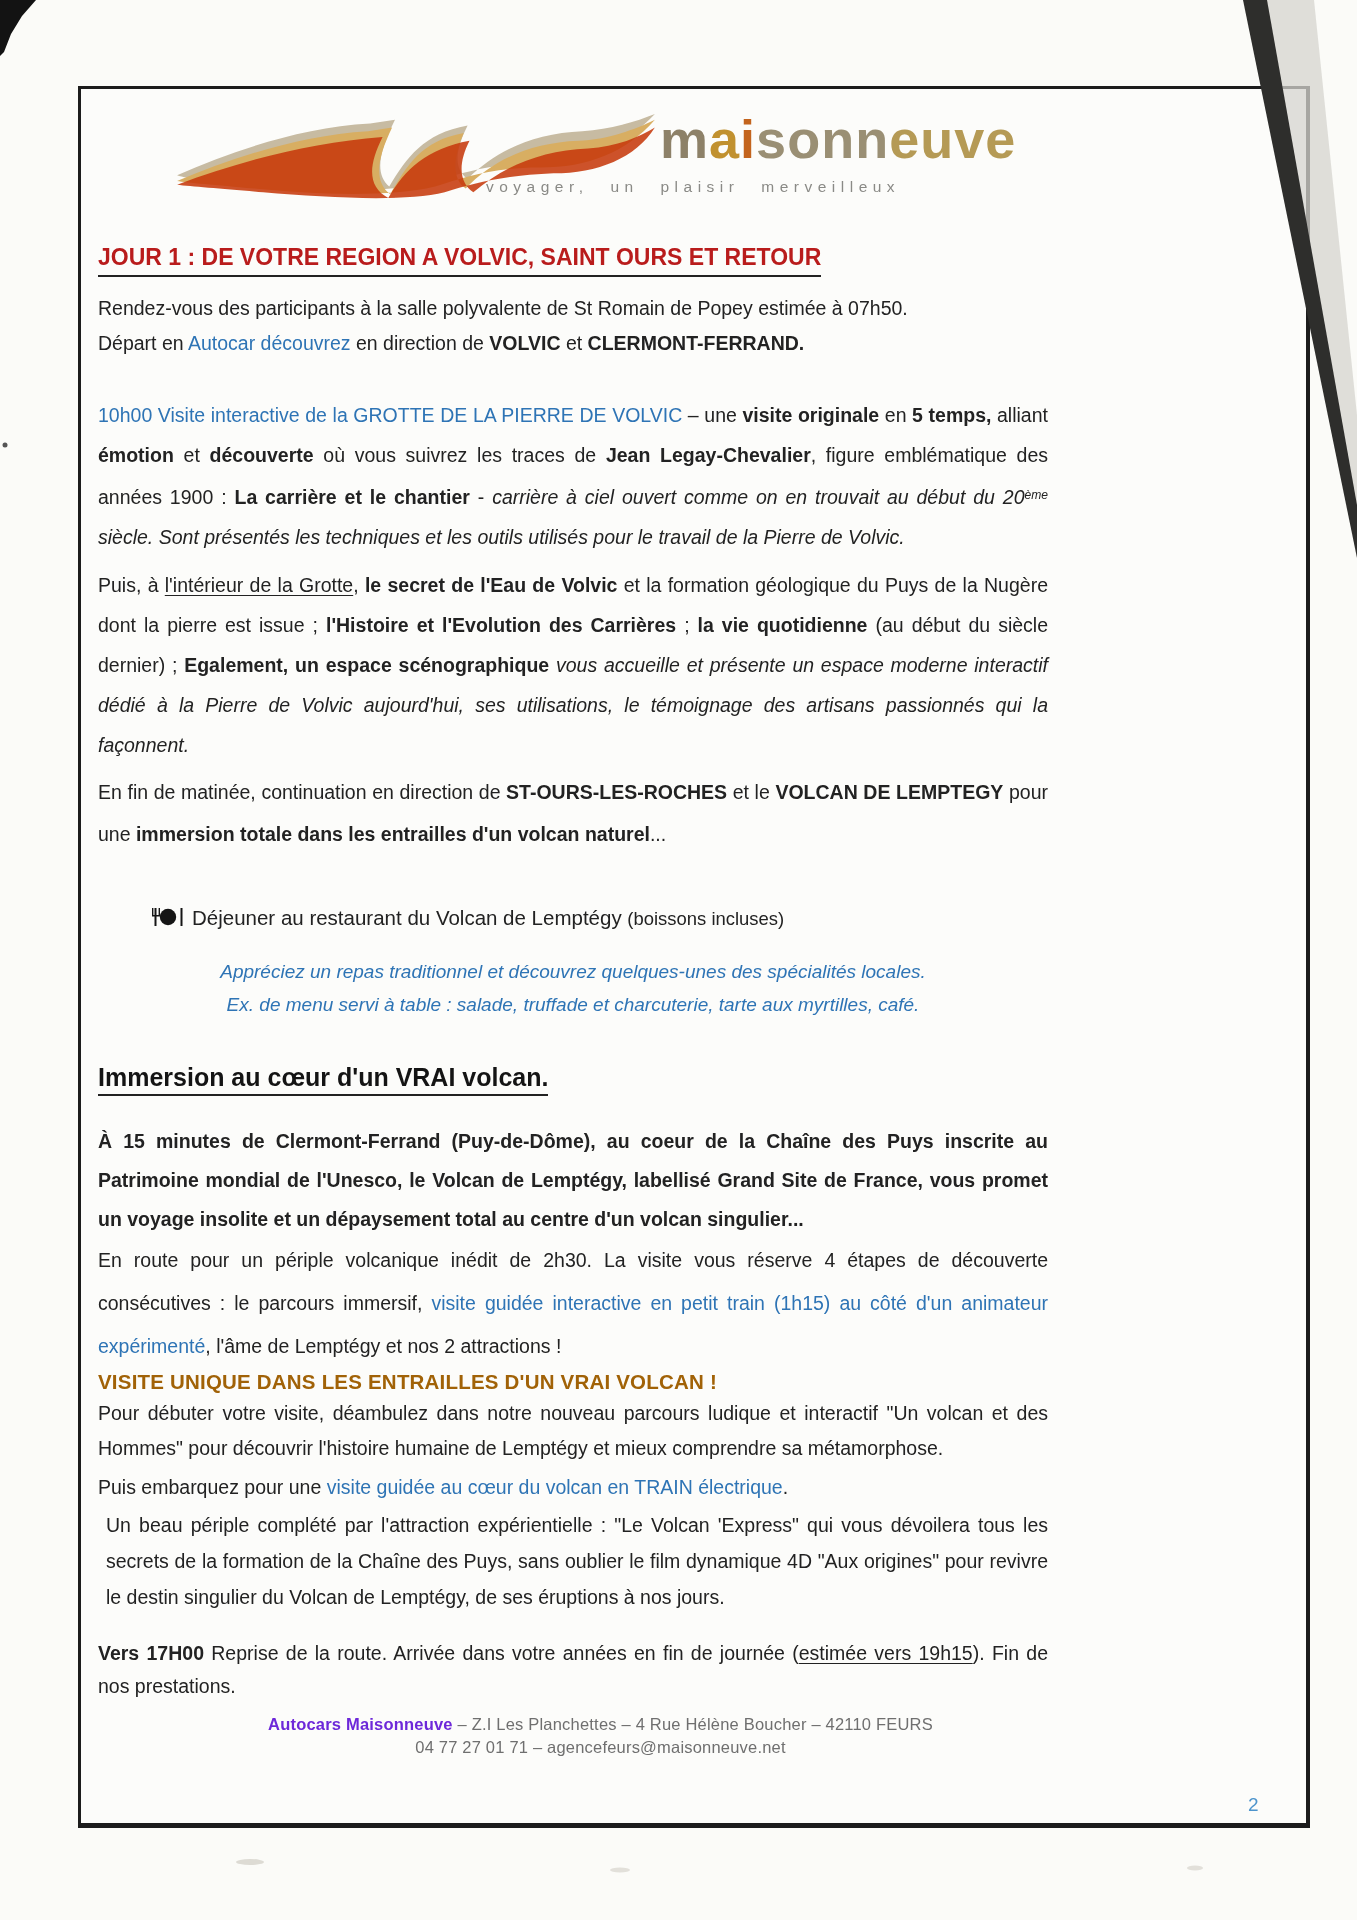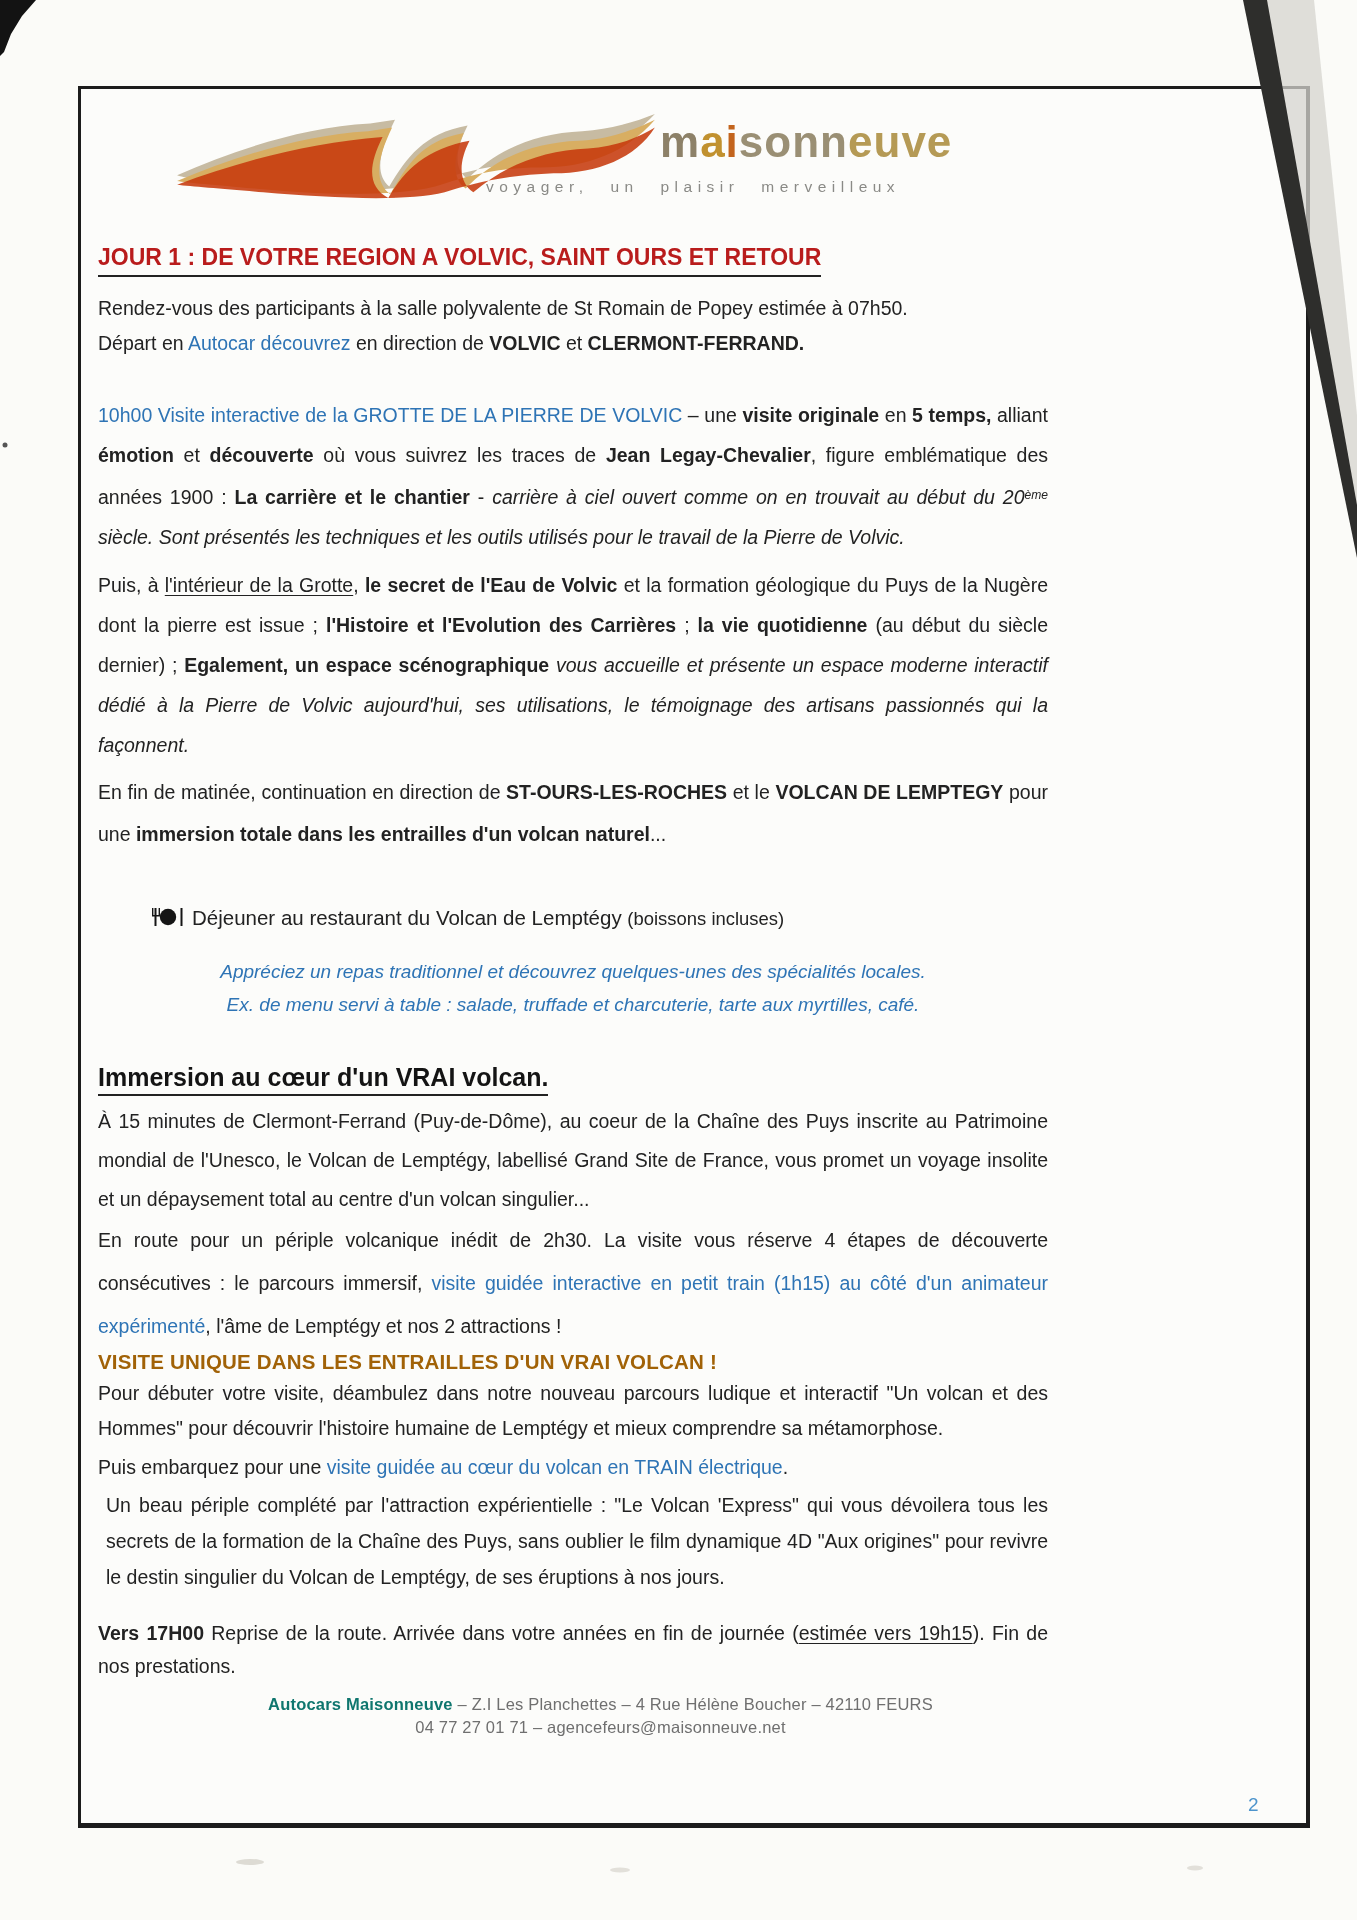--- a/index.html
+++ b/index.html
@@ -12,50 +12,50 @@
   .page{position:absolute;inset:0;}
   .frame{
     position:absolute;left:78px;top:86px;width:1232px;height:1742px;
     border:3px solid #1c1c1c;border-right-width:4px;border-bottom-width:5px;
     background:#fcfcfa;box-sizing:border-box;
   }
   .content{position:absolute;left:98px;top:100px;width:950px;}
   
   .logo{position:relative;height:92px;margin-top:12px;}
   .logo svg.swoosh{position:absolute;left:68px;top:2px;width:500px;height:86px;}
-  .wordmark{position:absolute;left:562px;top:8px;font-size:44px;font-weight:600;letter-spacing:1px;line-height:1;}
+  .wordmark{position:absolute;left:562px;top:0;font-size:54px;font-weight:600;letter-spacing:1px;line-height:1;}
   .tagline{position:absolute;left:388px;top:66px;font-size:15.5px;color:#8a8a86;letter-spacing:5.5px;word-spacing:12px;white-space:nowrap;}
   
   .h1{margin:40px 0 0 0;font-size:23px;font-weight:bold;color:#b91c1c;}
   .h1 span{display:inline-block;border-bottom:2.5px solid #222;padding-bottom:4px;}
   .h2{margin:42px 0 0 0;font-size:25px;font-weight:bold;color:#141414;}
   .h2 span{display:inline-block;border-bottom:2px solid #222;padding-bottom:2px;}
   .h3{margin:2px 0 0 0;font-size:20.5px;font-weight:bold;color:#a16207;letter-spacing:.2px;}
   
   .p{font-size:19.5px;line-height:35px;margin:0;}
   .just{text-align:justify;}
   .lh40{line-height:40px;} .lh42{line-height:42px;} .lh43{line-height:43px;}
   .lh39{line-height:39px;} .lh36{line-height:36px;margin-left:8px;} .lh35{line-height:35px;} .lh33{line-height:33px;}
   .mt14{margin-top:14px;} .mt34{margin-top:34px;} .mt8{margin-top:8px;} .mt6{margin-top:6px;}
-  .mt10{margin-top:6px;} .mt2{margin-top:2px;} .mt4{margin-top:4px;} .mt22{margin-top:22px;}
+  .mt10{margin-top:26px;font-weight:bold;} .mt2{margin-top:2px;} .mt4{margin-top:4px;} .mt22{margin-top:22px;}
   .b{font-weight:bold;}
   .i{font-style:italic;}
   .u{text-decoration:underline;text-underline-offset:3px;}
   .blue{color:#2e74b5;}
   .sup{font-size:.62em;vertical-align:.45em;}
   .small{font-size:.9em;}
   
   .lunch{margin-top:48px;padding-left:52px;font-size:20.5px;line-height:30px;}
   .lunch .icon{display:inline-block;width:36px;height:24px;vertical-align:-4px;margin-right:6px;}
   
   .menu-note{margin:0;text-align:center;font-size:19px;line-height:33px;color:#2e74b5;font-style:italic;}
   .menu-wrap{margin-top:20px;}
   
   .footer{margin-top:10px;margin-left:55px;text-align:center;font-size:16.5px;line-height:23px;color:#6f6f6f;letter-spacing:.2px;}
-  .footer .b{color:#0f766e;}
+  .footer .b{color:#6d28d9;}
   .page-num{position:absolute;left:1248px;top:1794px;font-size:19px;color:#4d94cc;}
   
   .artifacts{position:absolute;inset:0;pointer-events:none;z-index:5;}
 </style>
 </head>
 <body>
 
 <div class="page">
 
   <div class="frame"></div>

